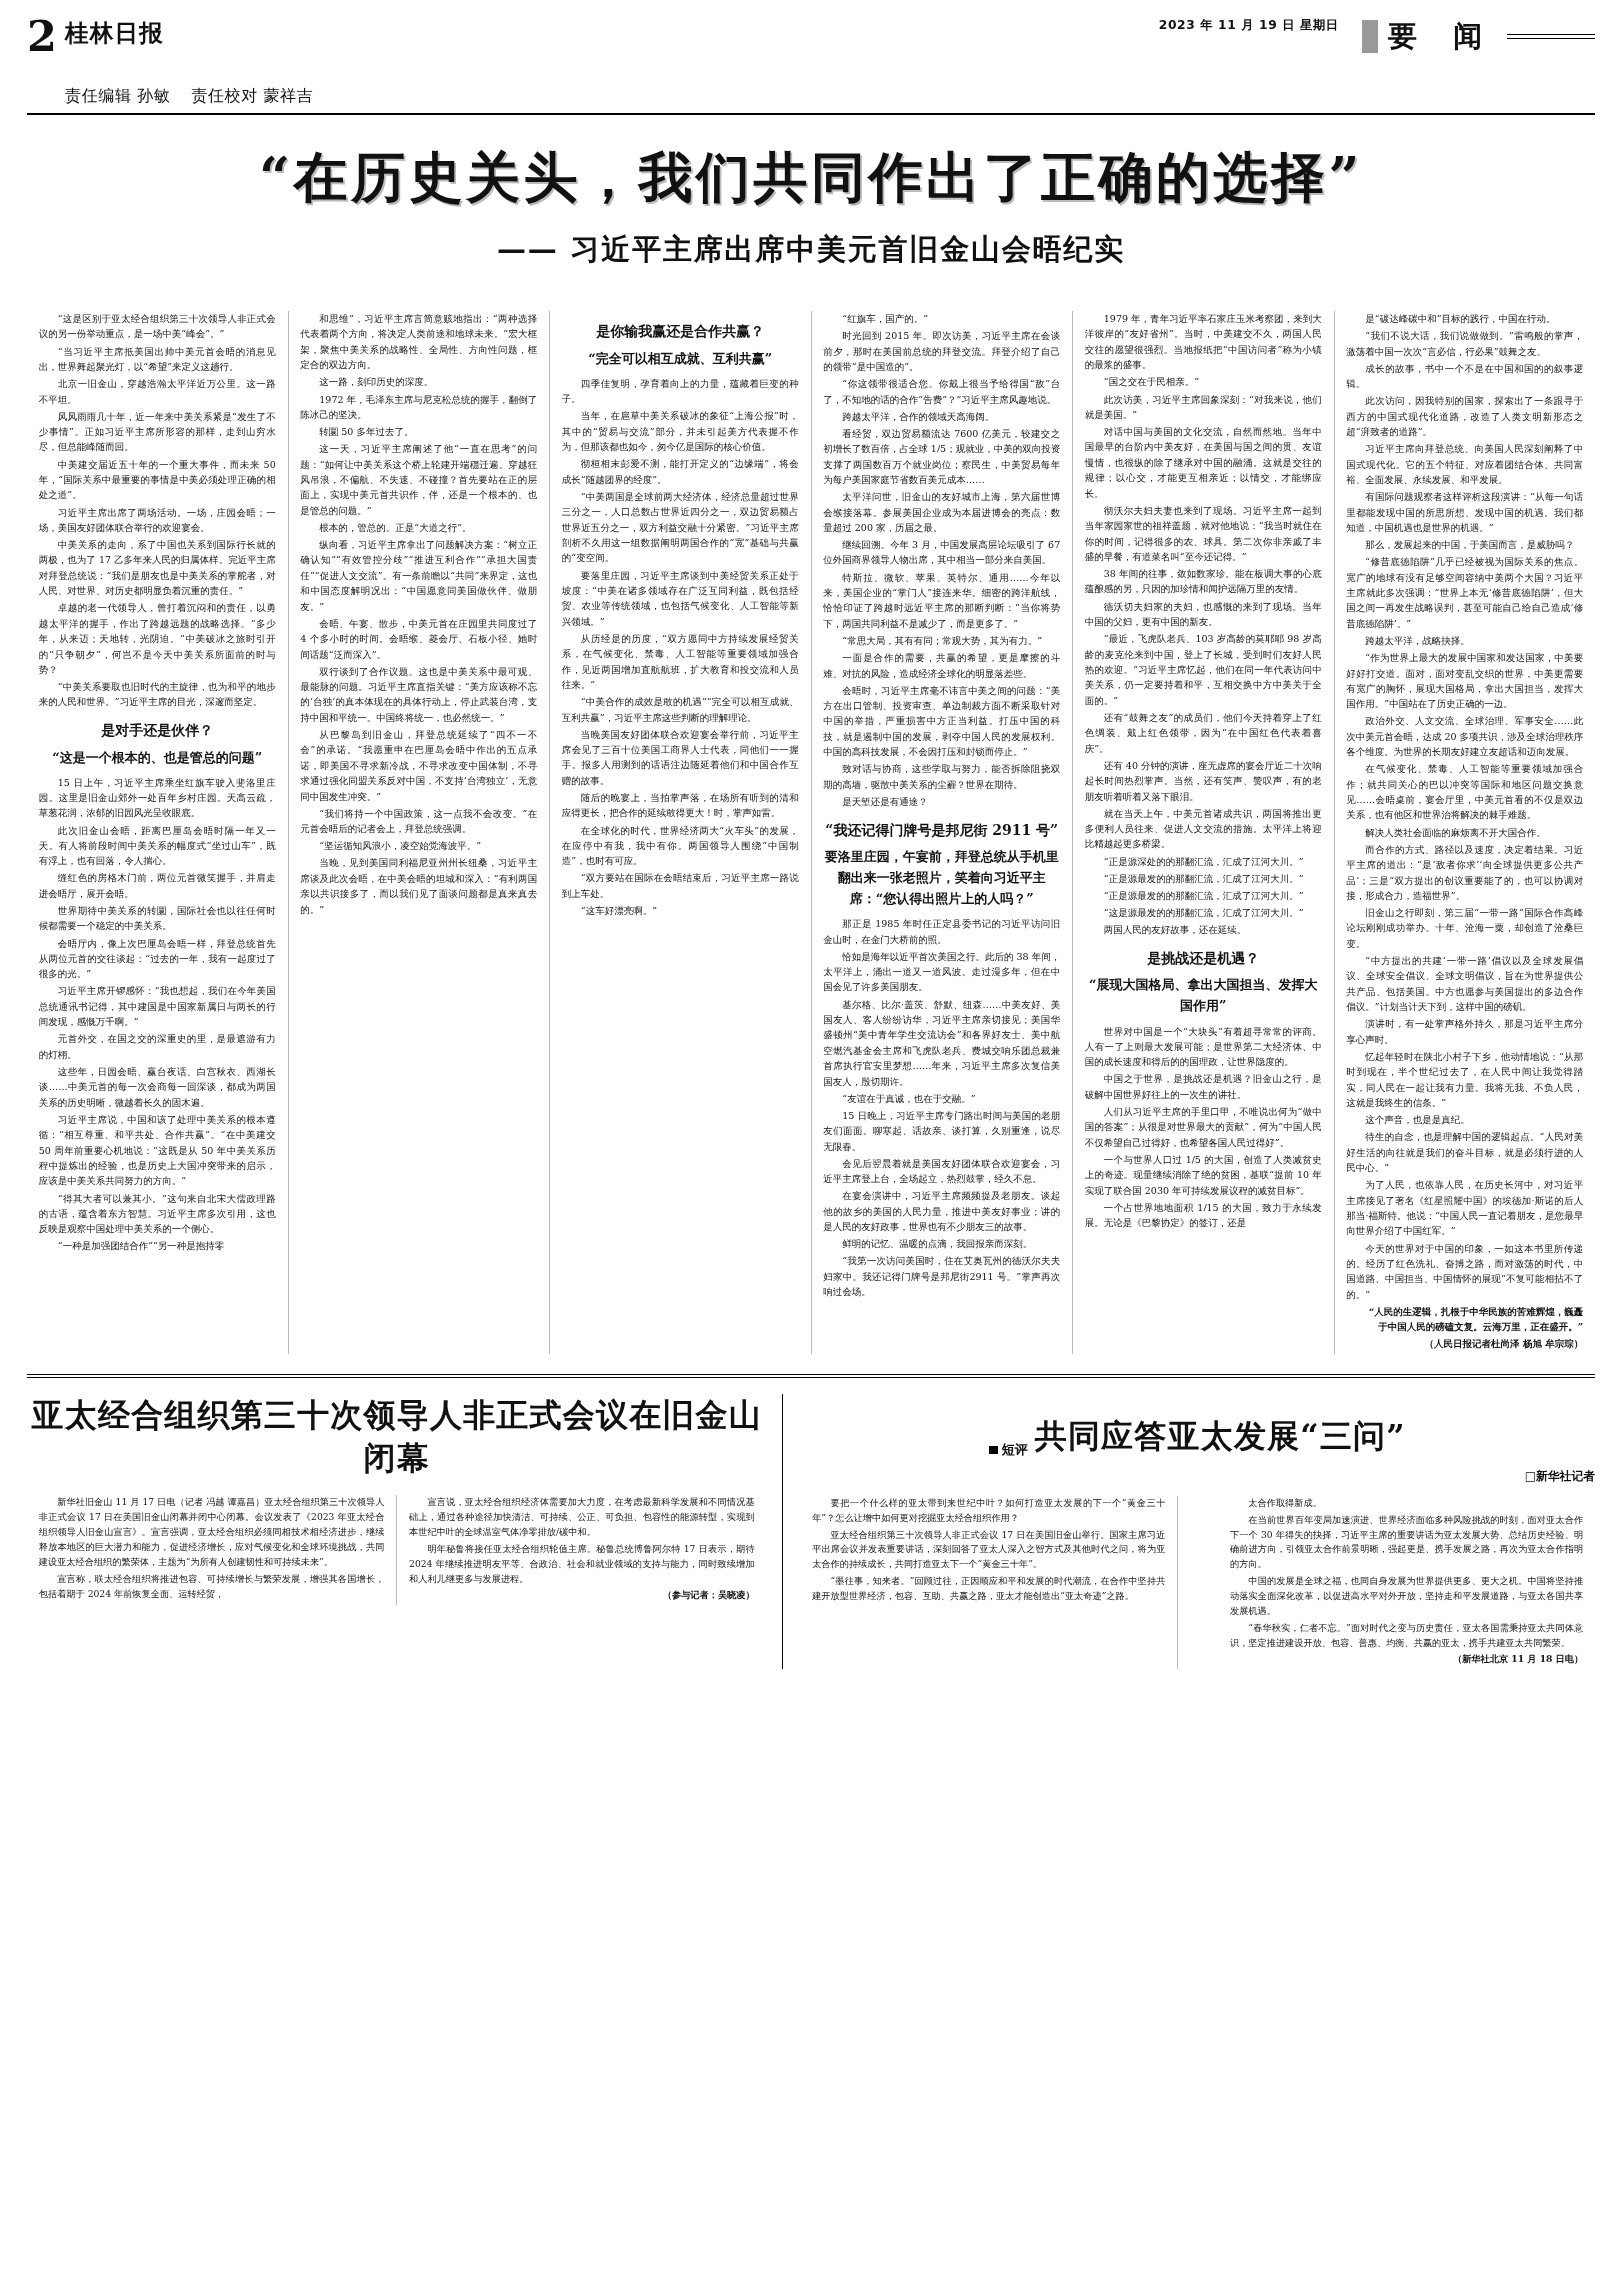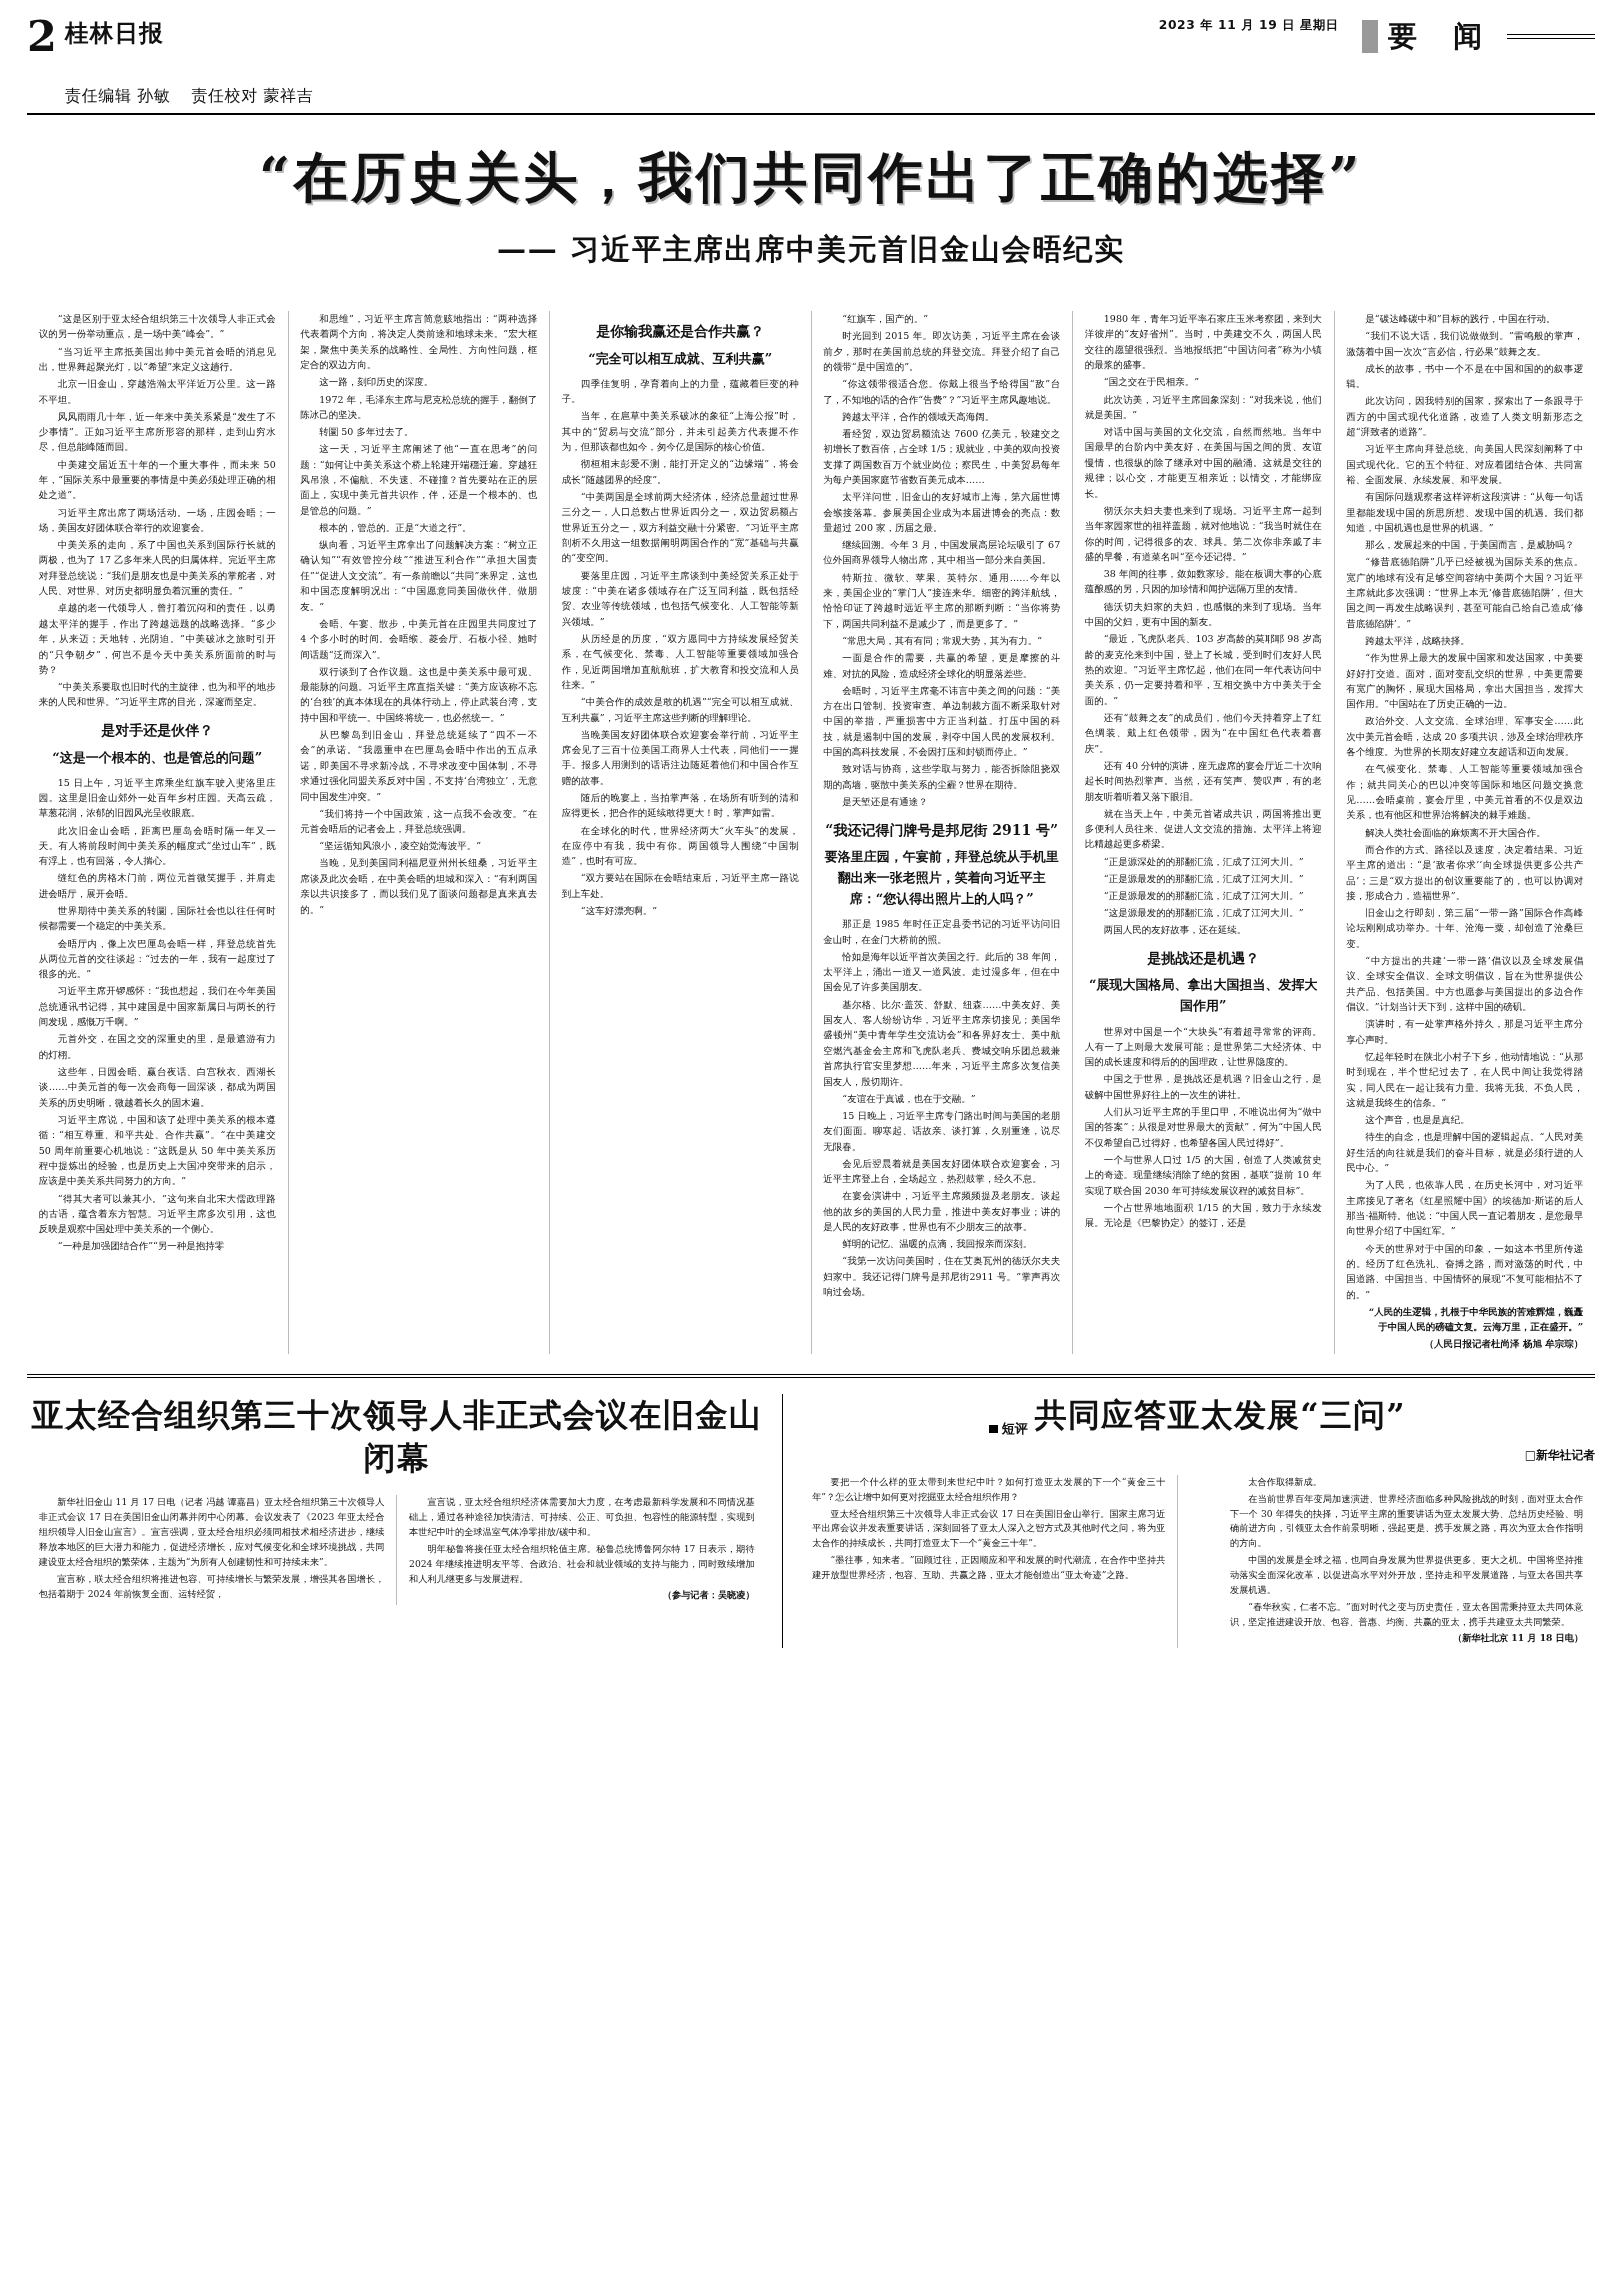--- a/index.html
+++ b/index.html
@@ -67,21 +67,21 @@
   .bl { width:48.2%; padding-right:15.3px; border-right:1.2px solid #000; }
   .br { width:51.8%; padding-left:17.6px; }
   .b-headline {
     font-family:"DejaVu Serif","Liberation Serif",serif;
     font-weight:bold; font-size:32px; text-align:center; line-height:1.35; letter-spacing:1.2px;
   }
   .b-cols { display:flex; margin-top:15.3px; }
   .b-cols .col { font-size:9.2px; }
   .tag { display:inline-block; font-size:13px; font-weight:bold; margin-right:7px; vertical-align:1.2px; }
   .tag b { display:inline-block; width:8.2px; height:8.2px; background:#000; margin-right:4.1px; }
-  .br-head { display:flex; align-items:flex-end; justify-content:center; }
+  .br-head { display:flex; align-items:flex-end; justify-content:center;margin-top:21px; }
   .br-title { font-family:"DejaVu Serif","Liberation Serif",serif; font-weight:bold; font-size:32px; letter-spacing:1.2px; }
   .br-sub { text-align:right; font-size:11.8px; font-weight:bold; margin-top:10.6px; }
   .br-body { display:flex; margin-top:10.6px;gap:40px; }
   .br-body .col { font-size:9.2px; }
   .src { text-align:right; font-weight:bold; text-indent:0; margin-top:4.7px; }
 </style>
 </head>
 <body>
 
 <div class="page">
@@ -194,21 +194,21 @@
       <p>“友谊在于真诚，也在于交融。”</p>
       <p>15 日晚上，习近平主席专门路出时间与美国的老朋友们面面。聊寒起、话故亲、谈打算，久别重逢，说尽无限春。</p>
       <p>会见后翌晨着就是美国友好团体联合欢迎宴会，习近平主席登上台，全场起立，热烈鼓掌，经久不息。</p>
       <p>在宴会演讲中，习近平主席频频提及老朋友。谈起他的故乡的美国的人民力量，推进中美友好事业；讲的是人民的友好政事，世界也有不少朋友三的故事。</p>
       <p>鲜明的记忆、温暖的点滴，我回报亲而深刻。</p>
       <p>“我第一次访问美国时，住在艾奥瓦州的德沃尔夫夫妇家中。我还记得门牌号是邦尼街2911 号。”掌声再次响过会场。</p>
       <p></p>
     </div>
 
     <div class="col">
-      <p>1980 年，青年习近平率石家庄玉米考察团，来到大洋彼岸的“友好省州”。当时，中美建交不久，两国人民交往的愿望很强烈。当地报纸把“中国访问者”称为小镇的最浆的盛事。</p>
+      <p>1979 年，青年习近平率石家庄玉米考察团，来到大洋彼岸的“友好省州”。当时，中美建交不久，两国人民交往的愿望很强烈。当地报纸把“中国访问者”称为小镇的最浆的盛事。</p>
       <p>“国之交在于民相亲。”</p>
       <p>此次访美，习近平主席回象深刻：“对我来说，他们就是美国。”</p>
       <p>对话中国与美国的文化交流，自然而然地。当年中国最早的台阶内中美友好，在美国与国之间的贯、友谊慢情，也很纵的除了继承对中国的融涌。这就是交往的规律；以心交，才能更互相亲近；以情交，才能绑应长。</p>
       <p>彻沃尔夫妇夫妻也来到了现场。习近平主席一起到当年家园家世的祖祥盖题，就对他地说：“我当时就住在你的时间，记得很多的农、球具。第二次你非亲戚了丰盛的早餐，有道菜名叫“至今还记得。”</p>
       <p>38 年间的往事，敛如数家珍。能在板调大事的心底蕴酿感的另，只因的加珍情和闻护远隔万里的友情。</p>
       <p>德沃切夫妇家的夫妇，也感慨的来到了现场。当年中国的父妇，更有中国的新友。</p>
       <p>“最近，飞虎队老兵、103 岁高龄的莫耶耶 98 岁高龄的麦克伦来到中国，登上了长城，受到时们友好人民热的欢迎。”习近平主席忆起，他们在同一年代表访问中美关系，仍一定要持着和平，互相交换中方中美关于全面的。”</p>
       <p>还有“鼓舞之友”的成员们，他们今天持着穿上了红色绸装、戴上红色领带，因为“在中国红色代表着喜庆”。</p>
       <p>还有 40 分钟的演讲，座无虚席的宴会厅近二十次响起长时间热烈掌声。当然，还有笑声、赞叹声，有的老朋友听着听着又落下眼泪。</p>
       <p>就在当天上午，中美元首诸成共识，两国将推出更多便利人员往来、促进人文交流的措施。太平洋上将迎比精越起更多桥梁。</p>

